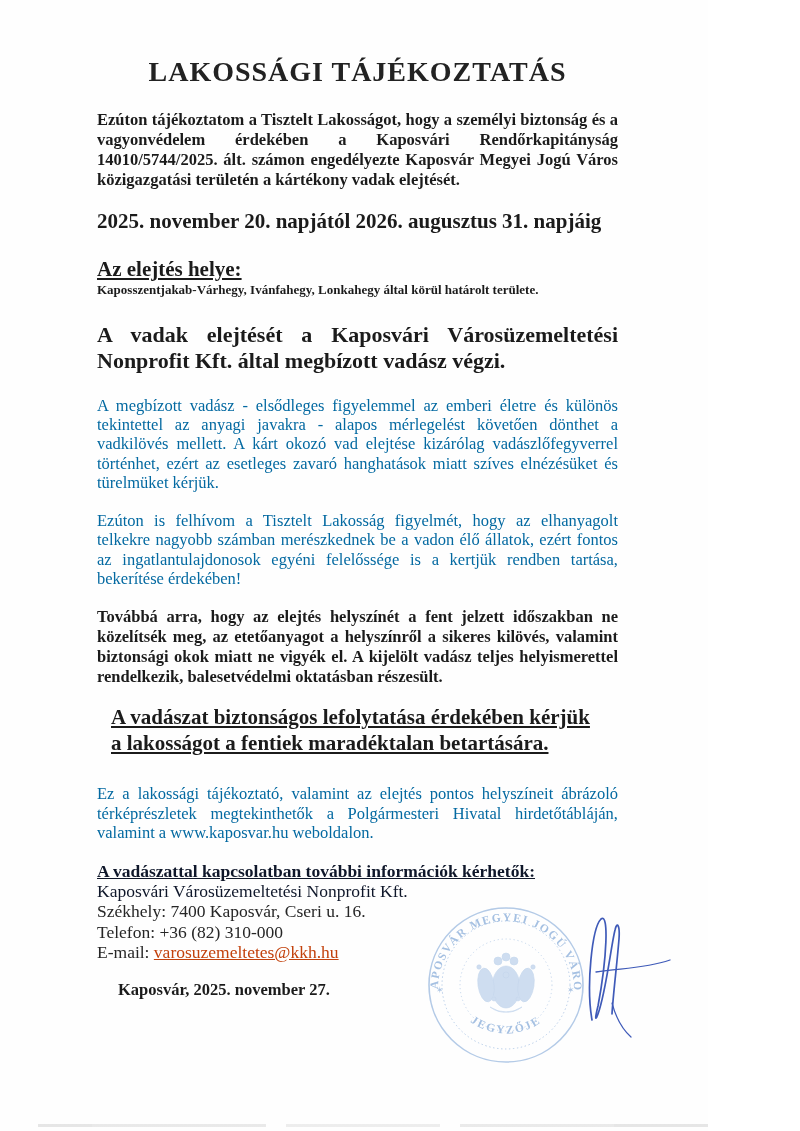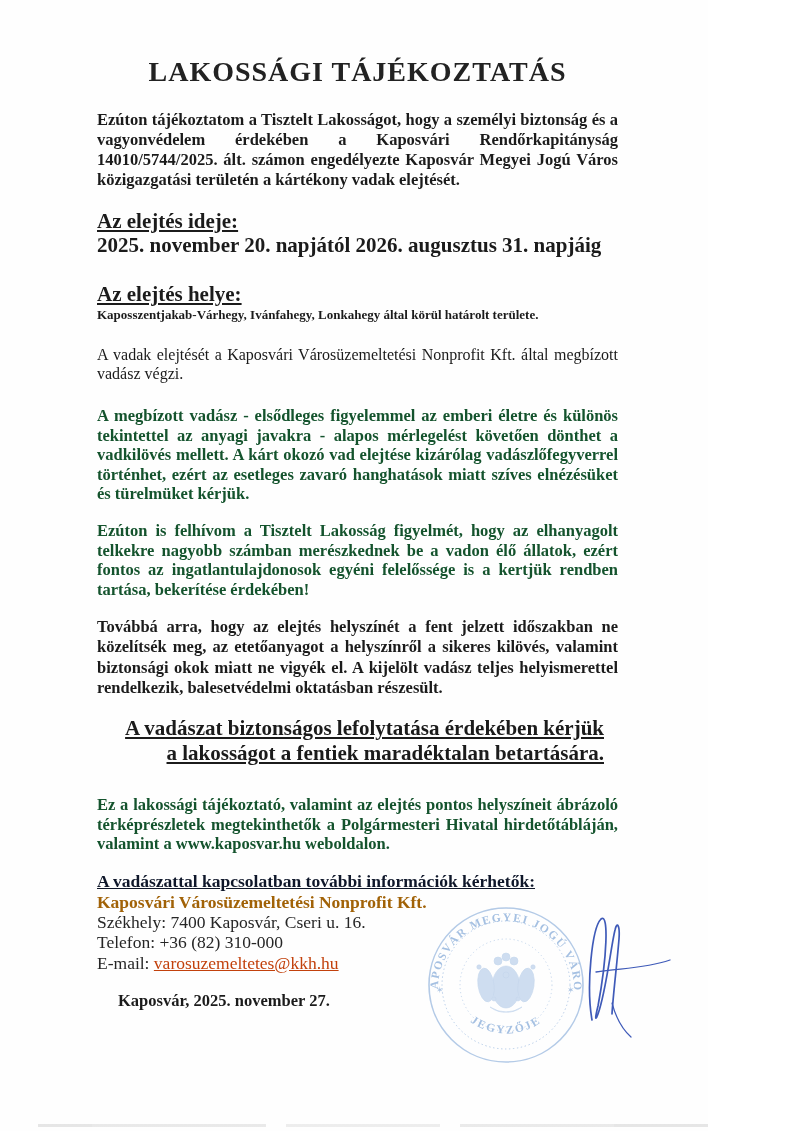--- a/index.html
+++ b/index.html
@@ -23,24 +23,24 @@
   .p-bold{
     margin:0 0 18px 0;
     font-size:16.5px;
     font-weight:bold;
     line-height:1.22;
     text-align:justify;
   }
   .p-reg{
     margin:0 0 18px 0;
     font-size:16.5px;
-    font-weight:bold;
-    line-height:1.18;
-    text-align:justify;
-    color:#14532d;
+    font-weight:normal;
+    line-height:1.18;
+    text-align:justify;
+    color:#0369a1;
   }
   .sec{margin:0 0 24px 0;}
   .h-underline{
     font-size:21px;
     font-weight:bold;
     text-decoration:underline;
     line-height:1.18;
   }
   .h-big{
     font-size:21px;
@@ -48,36 +48,36 @@
     line-height:1.18;
   }
   .h-just{
     font-size:13px;
     font-weight:bold;
     line-height:1.2;
     text-align:justify;
   }
   .statement{
     margin:0 0 22px 0;
-    font-size:16px;
-    font-weight:normal;
+    font-size:22px;
+    font-weight:bold;
     line-height:1.18;
     text-align:justify;
   }
   .callout{
     margin:2px 14px 28px 14px;
-    text-align:right;
+    text-align:left;
     font-size:21px;
     font-weight:bold;
     text-decoration:underline;
     line-height:1.22;
   }
   .contact{margin:0 0 14px 0;font-size:17.5px;line-height:1.16;color:#262626;}
   .contact .c-head{font-weight:bold;text-decoration:underline;color:#0f172a;}
-  .contact .c-company{font-weight:bold;color:#a16207;}
+  .contact .c-company{font-weight:normal;color:#0f172a;}
   .contact a{color:#c2410c;text-decoration:underline;}
   .dateline{
     margin:18px 0 0 21px;
     font-size:16.5px;
     font-weight:bold;
   }
   .seal{
     position:absolute;
     left:424px;top:903px;
     width:164px;height:164px;
@@ -113,21 +113,20 @@
 <body>
 
 <div class="page">
   <div class="content">
 
     <h1 class="doc-title">LAKOSSÁGI TÁJÉKOZTATÁS</h1>
 
     <p class="p-bold">Ezúton tájékoztatom a Tisztelt Lakosságot, hogy a személyi biztonság és a vagyonvédelem érdekében a Kaposvári Rendőrkapitányság 14010/5744/2025. ált. számon engedélyezte Kaposvár Megyei Jogú Város közigazgatási területén a kártékony vadak elejtését.</p>
 
     <div class="sec">
-      <div class="h-underline">Az elejtés ideje:</div>
       <div class="h-big">2025. november 20. napjától 2026. augusztus 31. napjáig</div>
     </div>
 
     <div class="sec">
       <div class="h-underline">Az elejtés helye:</div>
       <div class="h-just">Kaposszentjakab-Várhegy, Ivánfahegy, Lonkahegy által körül határolt területe.</div>
     </div>
 
     <p class="statement">A vadak elejtését a Kaposvári Városüzemeltetési Nonprofit Kft. által megbízott vadász végzi.</p>
 

